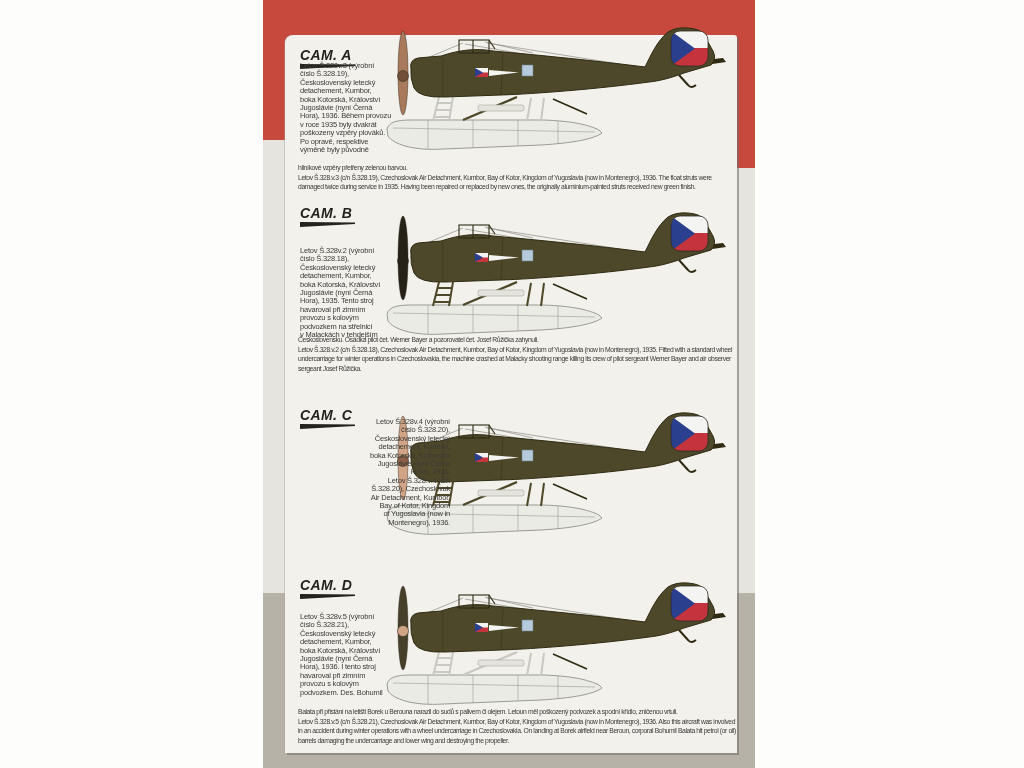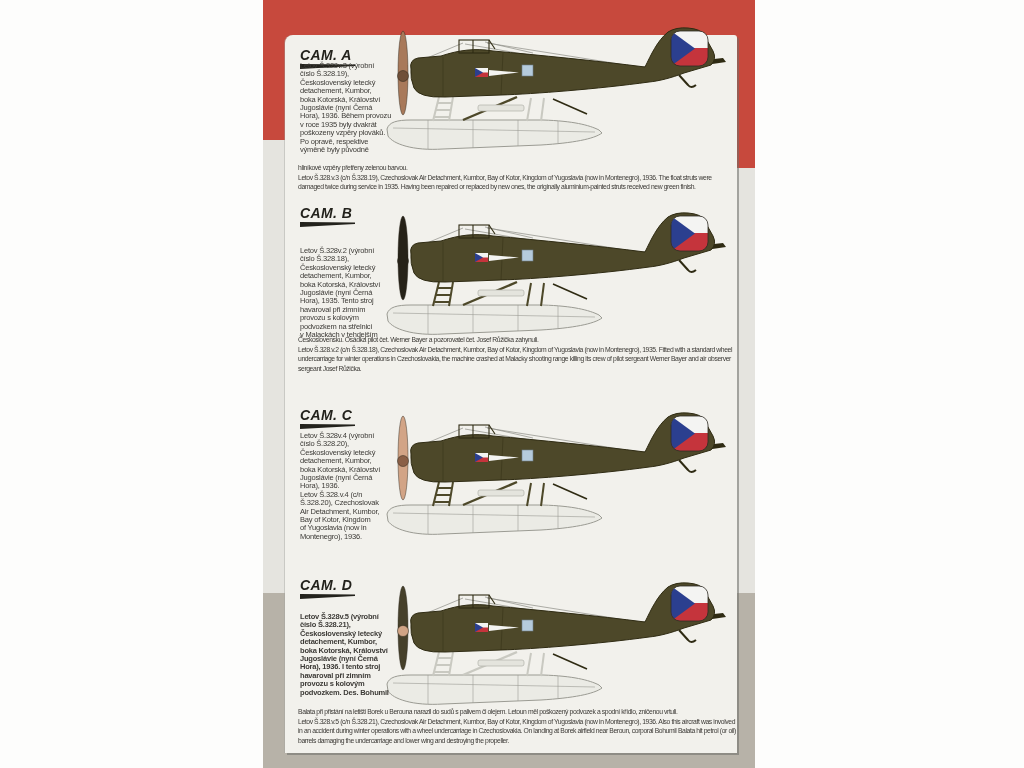--- a/index.html
+++ b/index.html
@@ -19,22 +19,22 @@
   .swoosh{display:block;width:55px;height:5px;margin-top:1px;background:var(--heading);
           clip-path:polygon(0 0,100% 12%,100% 42%,0 100%);}
   .col{position:absolute;left:15px;width:150px;white-space:pre-line;
        font-size:7.5px;line-height:8.4px;letter-spacing:-.2px;color:var(--ink);}
   .cont{position:absolute;left:13px;width:438px;font-size:6.8px;line-height:9.6px;
         letter-spacing:-.4px;color:var(--ink);}
   .plane{position:absolute;left:98px;width:345px;height:135px;}
   
   .sec-a{top:12px;}  .sec-a .col{top:15px;} .sec-a .plane{top:-22px;} .sec-a .cont{top:116px;}
   .sec-b{top:170px;} .sec-b .col{top:42px;} .sec-b .plane{top:5px;}   .sec-b .cont{top:130px;}
-  .sec-c{top:372px;} .sec-c .col{top:25px;} .sec-c .plane{top:3px;}
-  .sec-d{top:542px;} .sec-d .col{top:36px;font-weight:bold;} .sec-d .plane{top:3px;}   .sec-d .cont{top:130px;}
+  .sec-c{top:372px;} .sec-c .col{top:11px;text-align:right;} .sec-c .plane{top:3px;}
+  .sec-d{top:542px;} .sec-d .col{top:36px;} .sec-d .plane{top:3px;}   .sec-d .cont{top:130px;}
   
   .plane svg{display:block;}
   .fuselage{fill:var(--olive);stroke:var(--olive_dark);stroke-width:1;}
   .olive-dark{fill:var(--olive_dark);}
   .skid{stroke:var(--olive_dark);stroke-width:2;fill:none;}
   .float{fill:var(--float_fill);stroke:var(--float_line);stroke-width:1;}
   .floatline line{stroke:var(--float_line);stroke-width:.6;}
   .strut-main line{stroke:var(--strut_main);stroke-width:2;}
   .strut-diag{stroke:var(--strut_diag);stroke-width:2.4;}
   .rack{fill:#e4e4dd;stroke:#b2b2aa;stroke-width:.7;}

